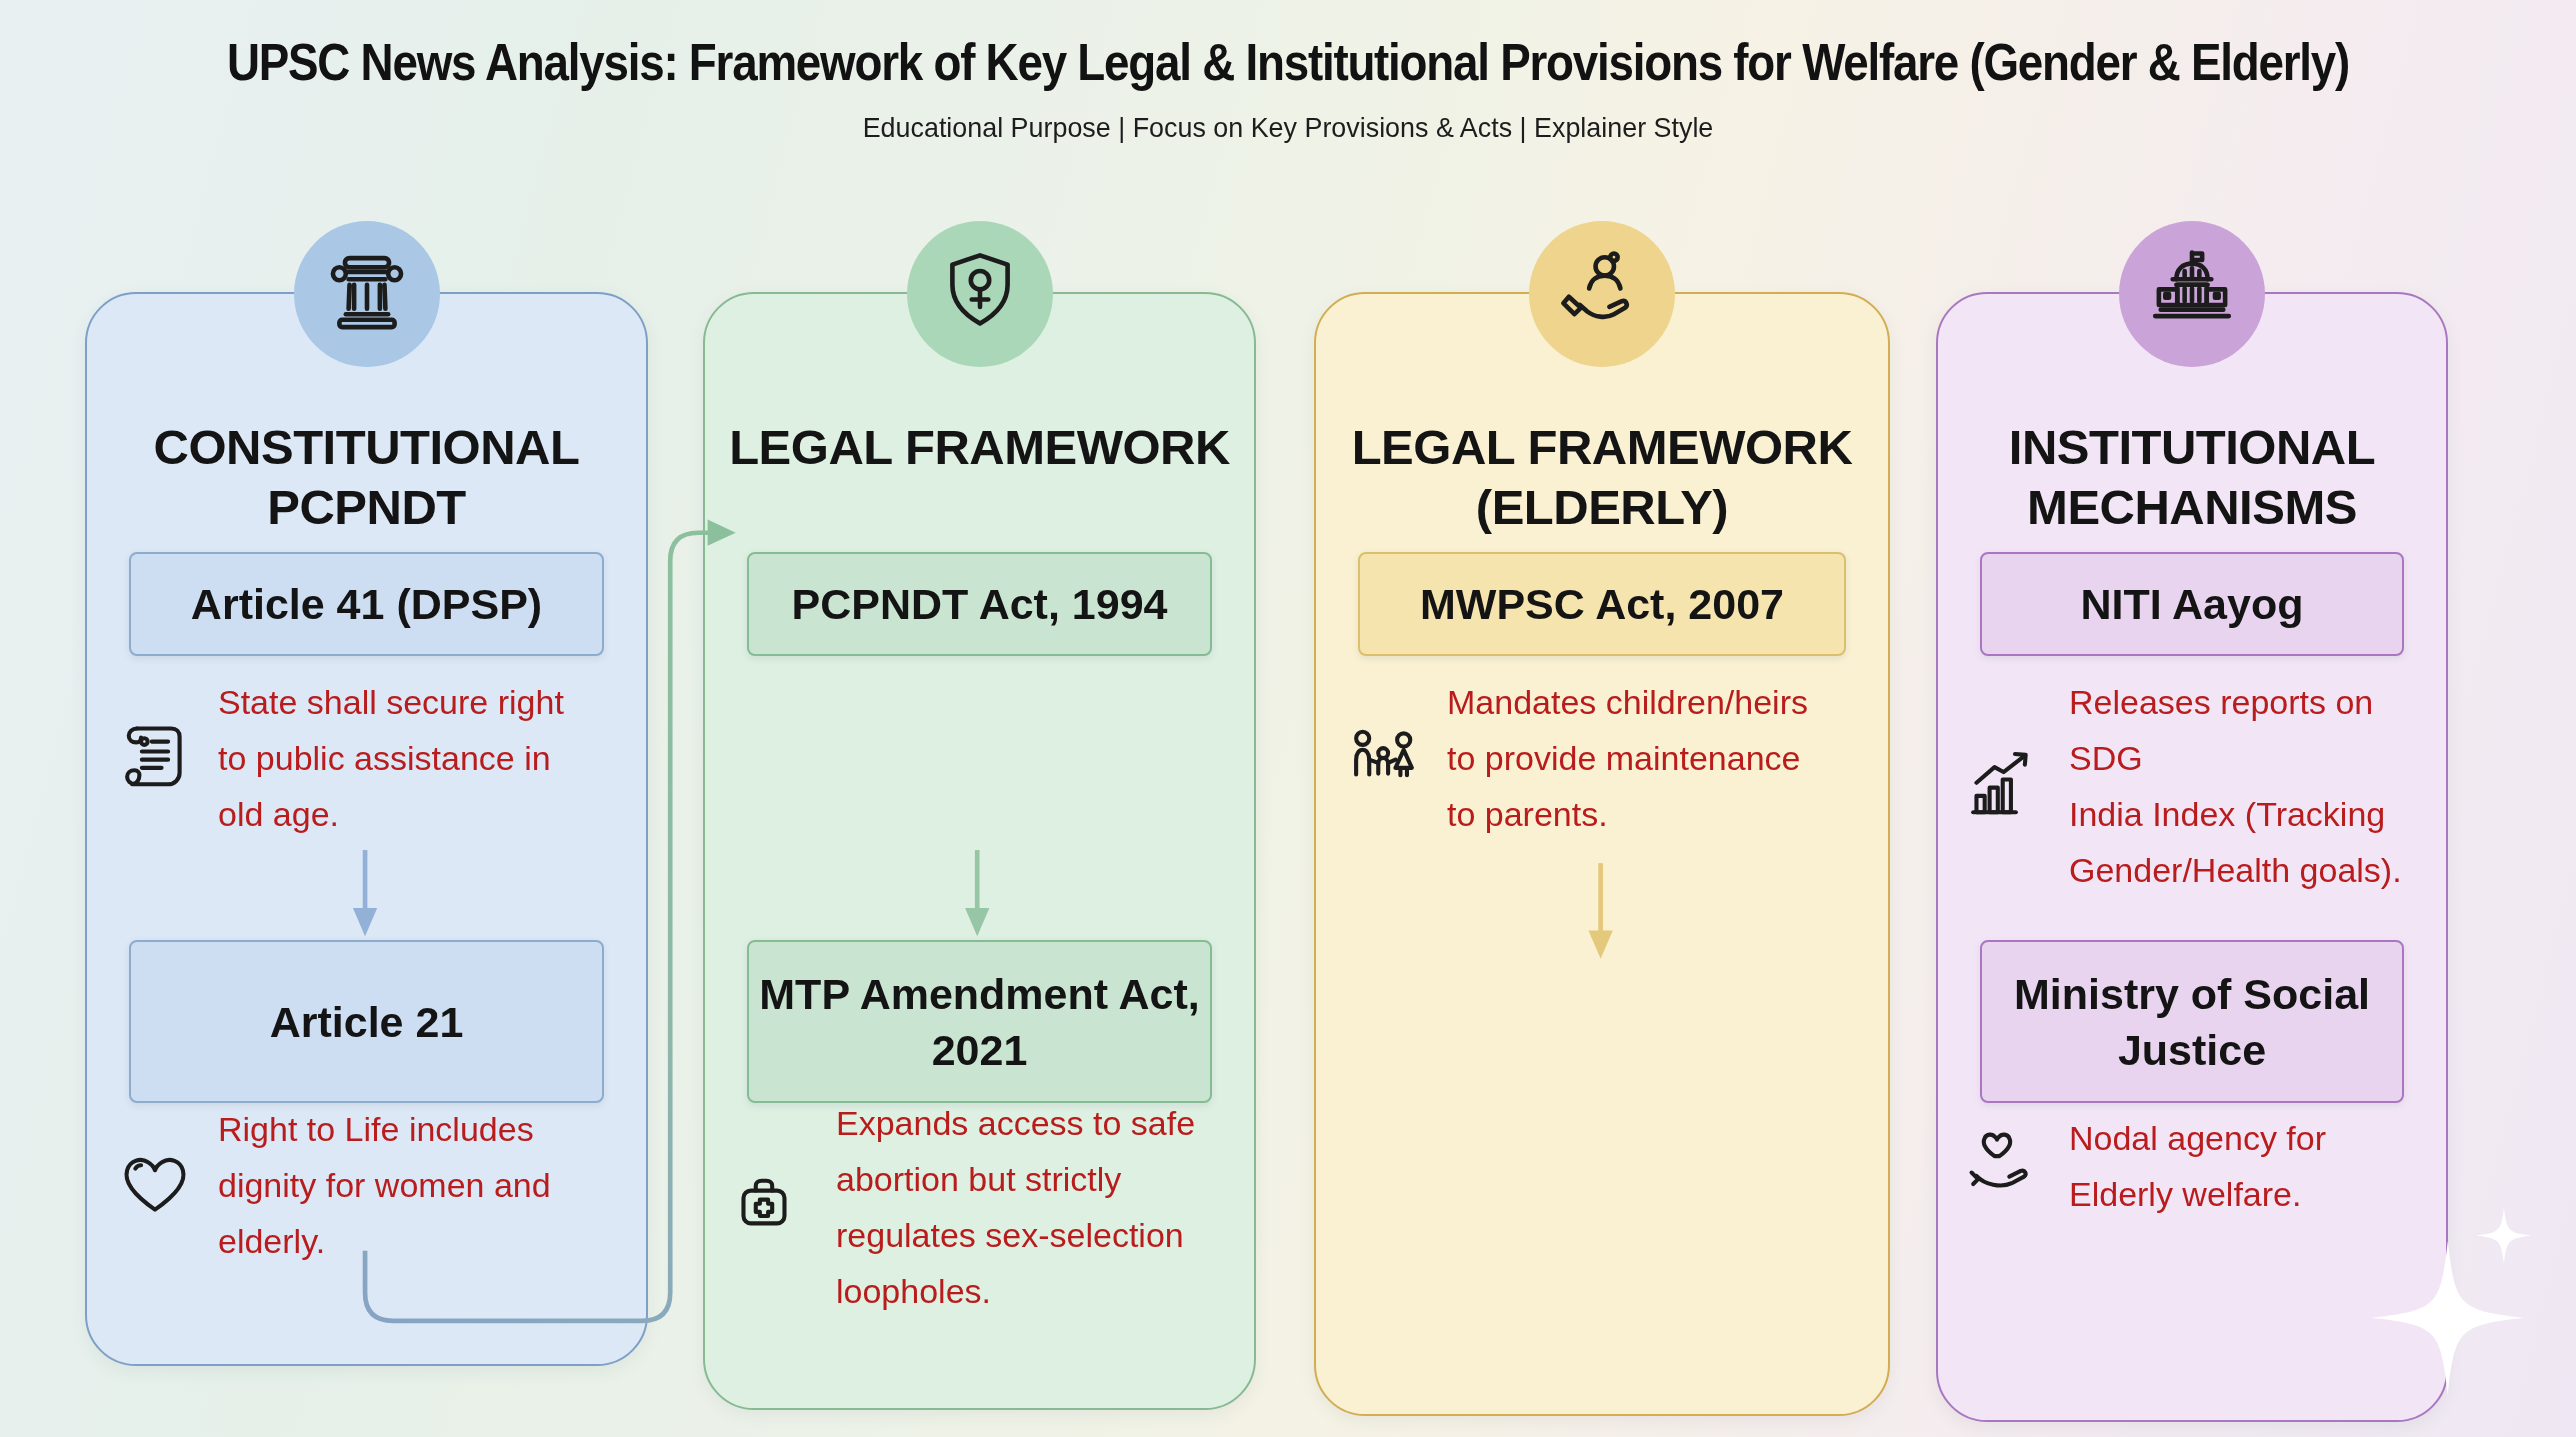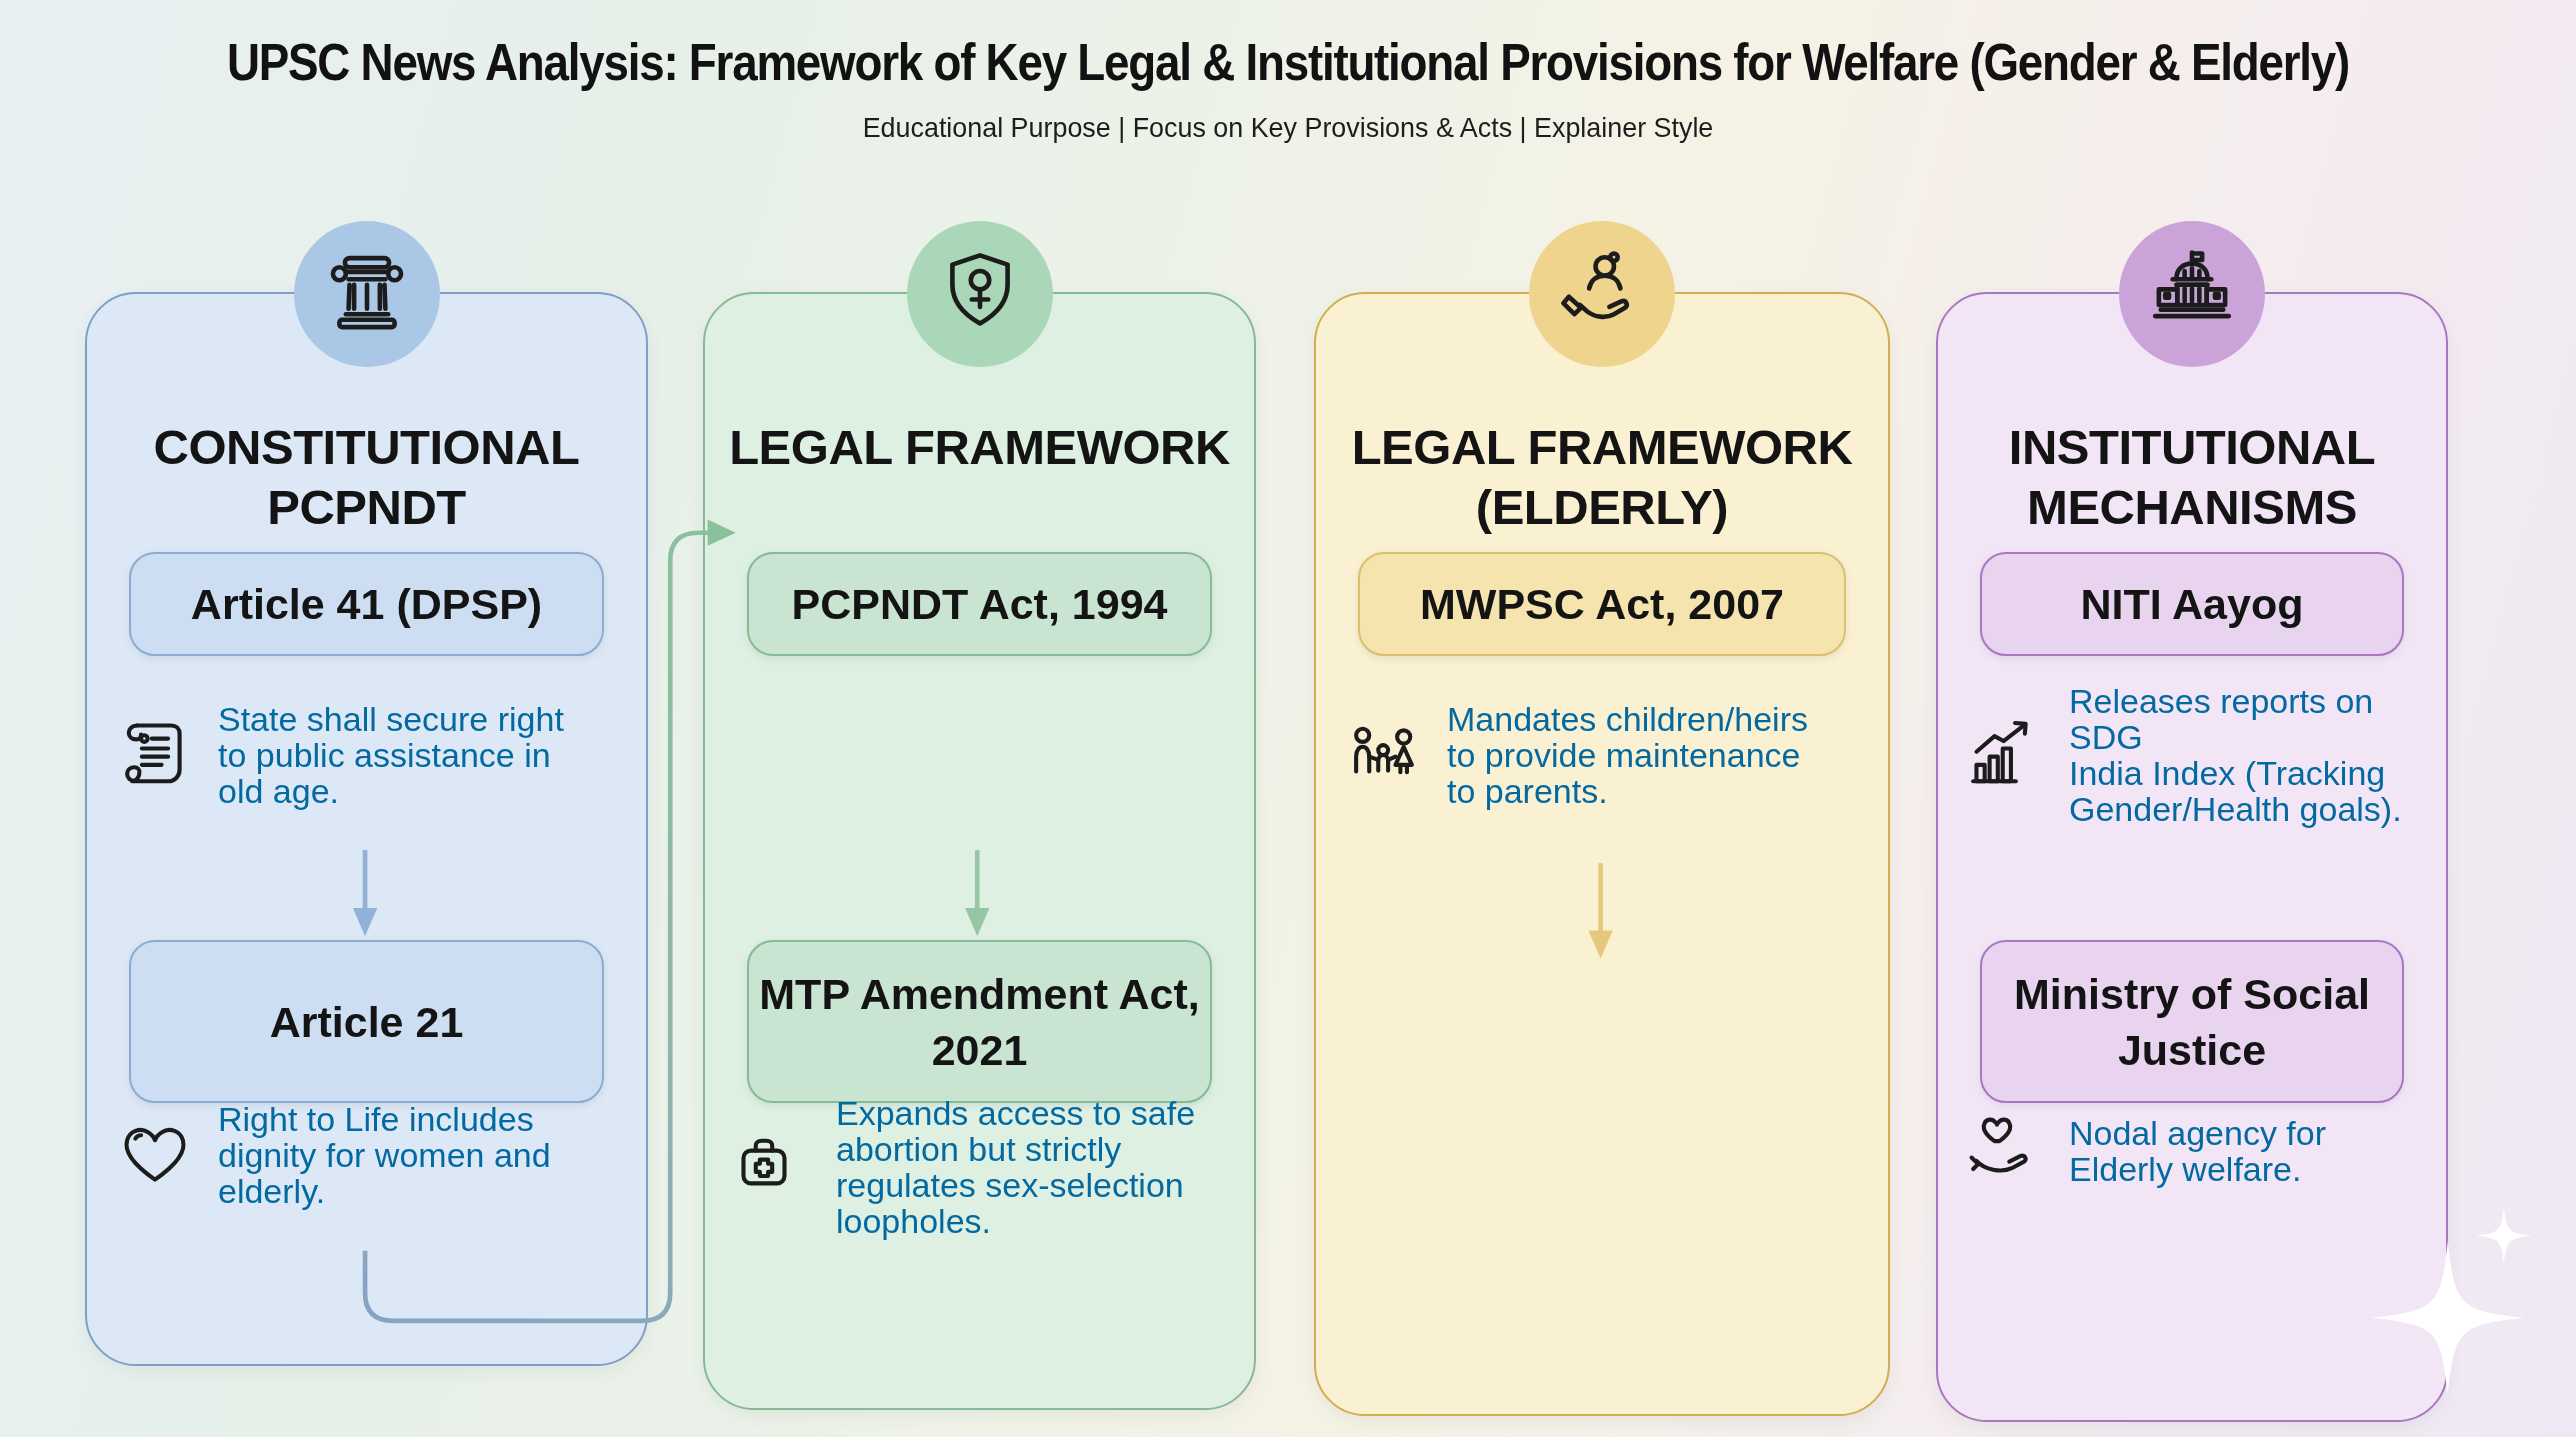--- a/index.html
+++ b/index.html
@@ -31,34 +31,34 @@
     width:146px;height:146px;border-radius:50%;background:var(--circle_bg);
     display:flex;align-items:center;justify-content:center;
   }
   .circle svg{width:92px;height:92px}
   .heading{
     position:absolute;top:82px;left:0;width:100%;text-align:center;
     font-size:49px;font-weight:800;line-height:60px;color:#141414;letter-spacing:-0.5px;
   }
   .heading span{display:block}
   .pill{
-    position:absolute;left:42px;right:42px;border-radius:26px;
+    position:absolute;left:42px;right:42px;border-radius:8px;
     background:var(--pill_bg);border:2.8px solid var(--pill_border);
     display:flex;align-items:center;justify-content:center;text-align:center;
     font-weight:800;color:#141414;box-shadow:0 2.8px 7.5px rgba(60,80,100,0.10);
   }
   .pill1{top:258px;height:100px;font-size:43px}
   .pill2{top:646px;height:159px;font-size:43px;line-height:56px}
   .body{
     position:absolute;left:24px;right:7.5px;
     display:flex;align-items:center;gap:19px;
   }
   .body .bicon{flex:0 0 88px;display:flex;justify-content:center}
   .body .bicon svg{width:82px;height:82px}
-  .body p{margin:0;font-size:34px;line-height:36px;font-weight:500;color:#0369a1}
+  .body p{margin:0;font-size:34px;line-height:56px;font-weight:500;color:#b91c1c}
   .body p b{font-weight:400}
   .b1{top:380px;min-height:161px}
   #card0 .b2{top:807px}
   #card1 .b2{top:801px}
   #card2 .b2{top:661px}
   #card3 .b2{top:816px}
   #overlay{position:absolute;left:0;top:0;z-index:3;pointer-events:none}
   .sparkle{position:absolute;left:2354px;top:1187px;z-index:4;pointer-events:none}
   svg.lineart{fill:none;stroke:#1c1c1c;stroke-width:5;stroke-linecap:round;stroke-linejoin:round}
 </style>

